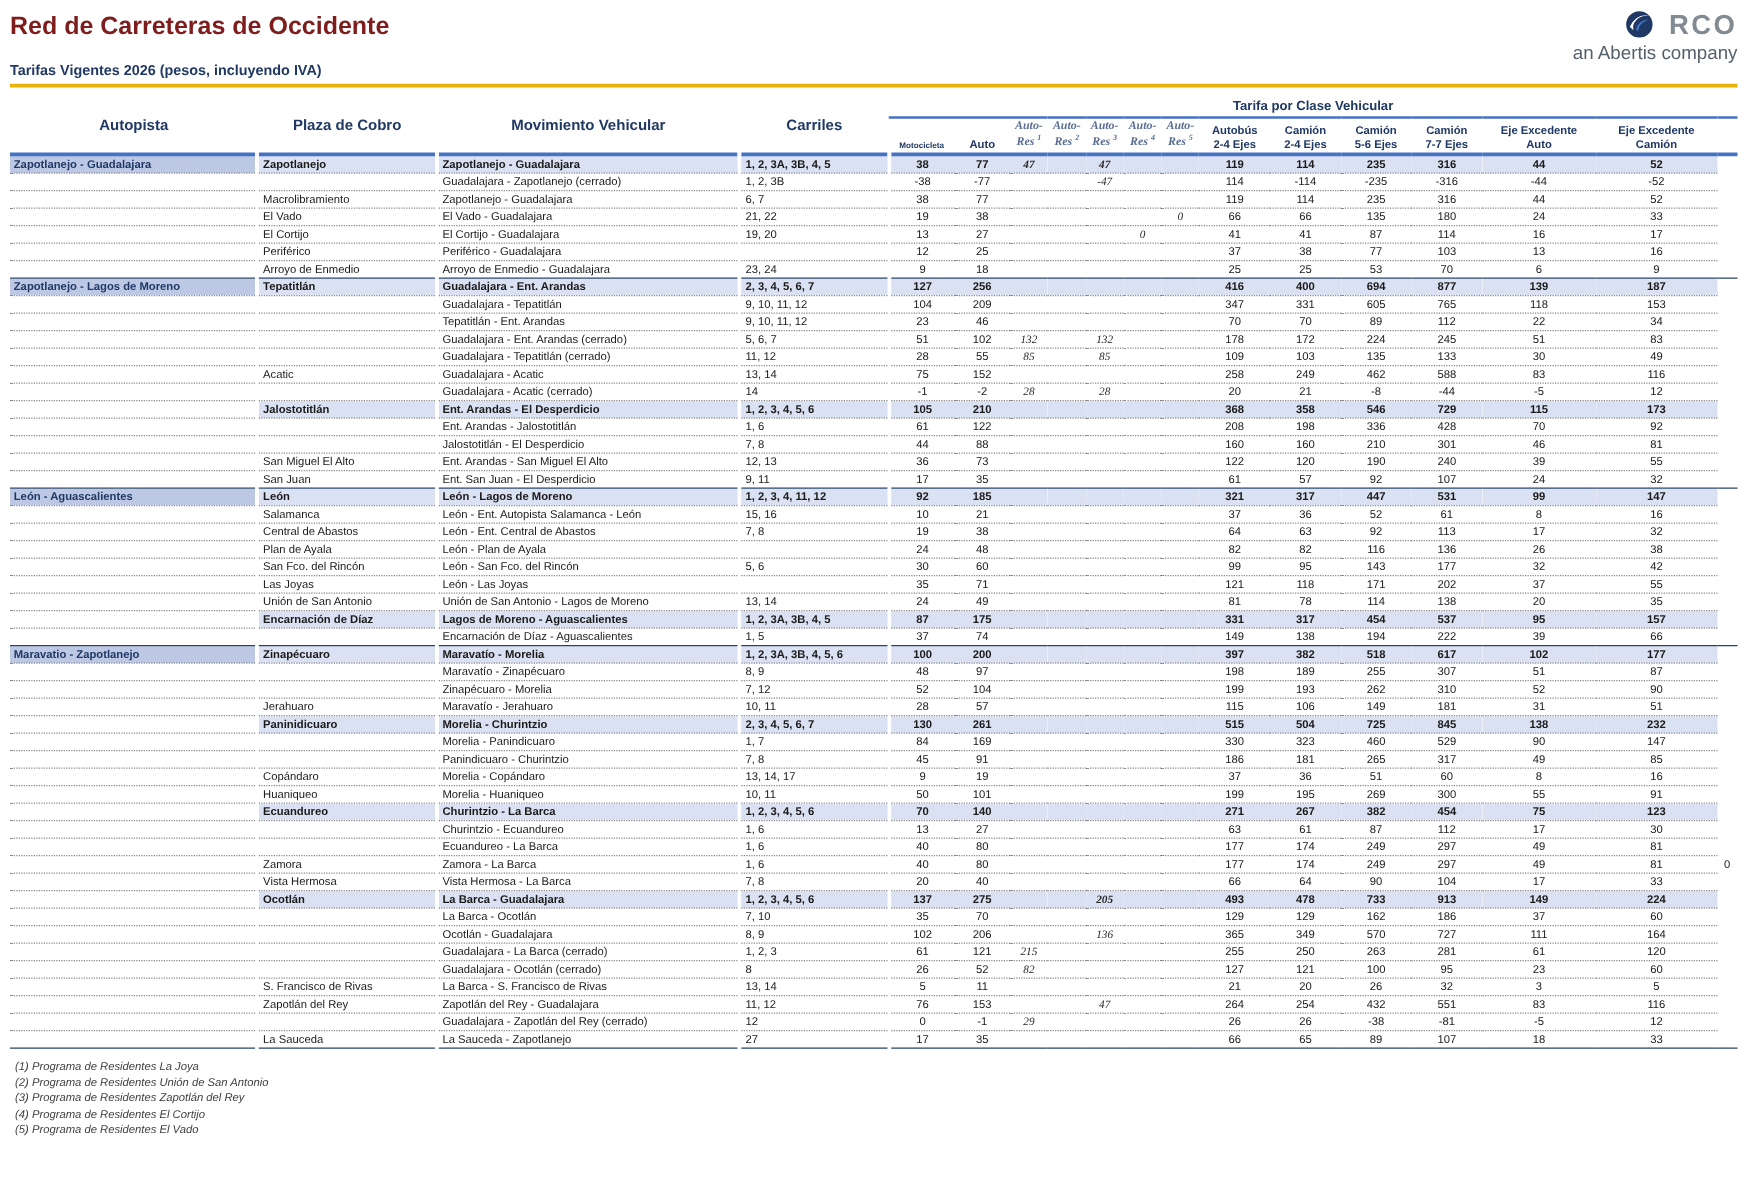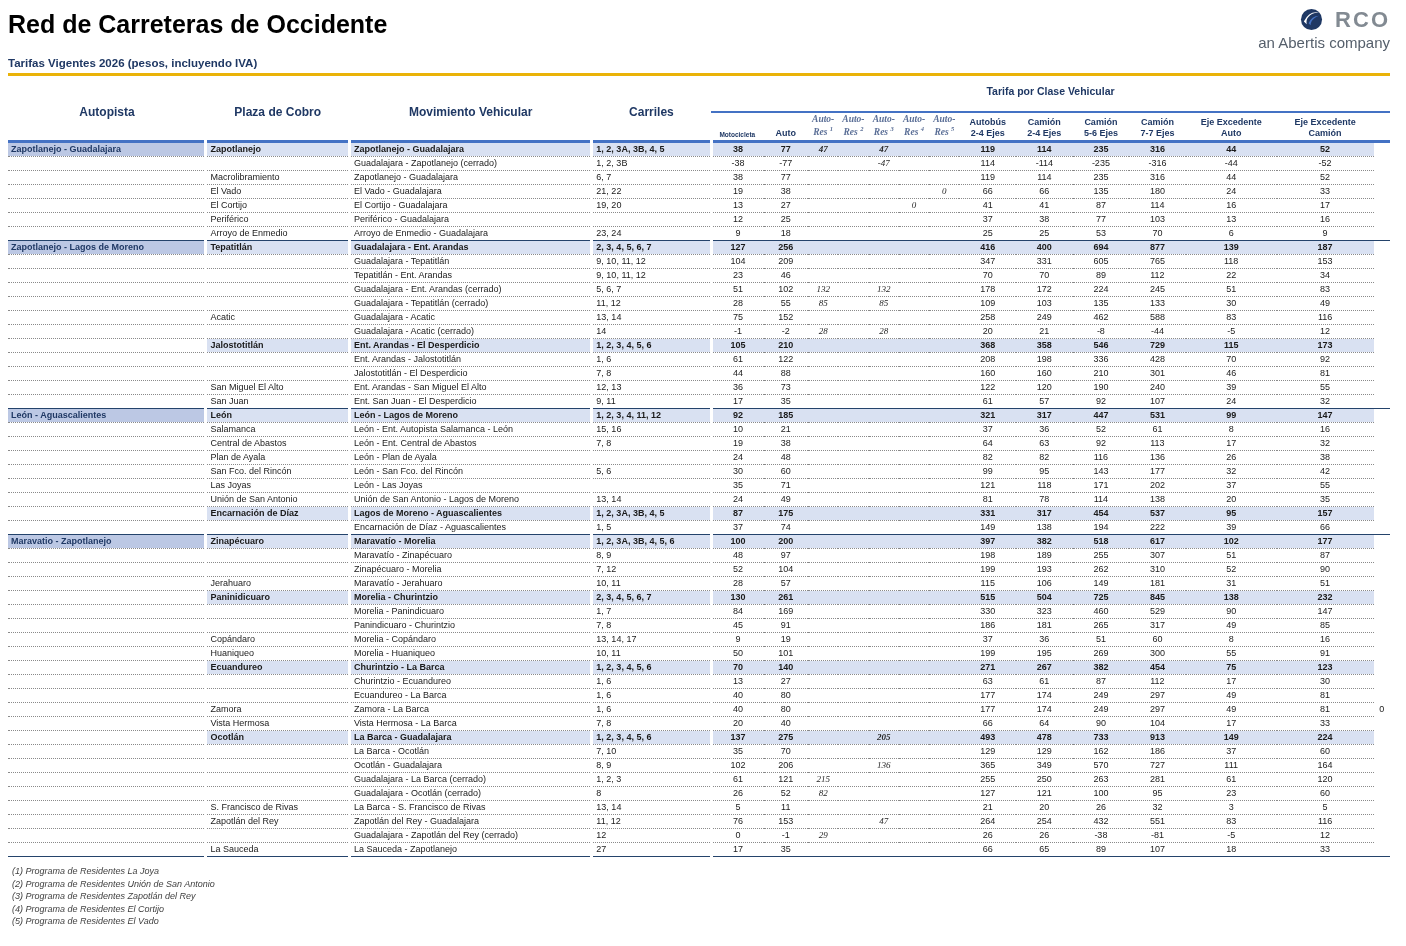--- a/index.html
+++ b/index.html
@@ -1,32 +1,32 @@
 <!DOCTYPE html>
 <html><head>
 <meta charset="utf-8">
 <style>
   * { margin:0; padding:0; box-sizing:border-box; }
   html,body { background:#ffffff; width:1406px; }
   body { font-family:"Liberation Sans", sans-serif; color:#1a1a1a; position:relative; padding:6px 10px 0 8px; }
 
   
   .page-head { position:relative; width:1382px; }
-  .title { color:#000000; font-size:25px; font-weight:bold; padding-top:4px; }
+  .title { color:#7f1d1d; font-size:20px; font-weight:bold; padding-top:4px; }
   .subtitle { color:#1F3864; font-size:11.5px; font-weight:bold; margin-top:18px; padding-bottom:4px; border-bottom:3px solid #eab308; }
   .logo { position:absolute; top:2px; right:0; text-align:right; }
   .logo-row { display:flex; align-items:center; justify-content:flex-end; gap:12px; }
   .logo-rco { color:#828A92; font-size:22px; font-weight:600; letter-spacing:2px; line-height:1; }
   .logo-tag { color:#555F6B; font-size:15px; margin-top:3px; }
 
   
   table { border-collapse:collapse; table-layout:fixed; width:1382px; margin-top:8px; font-size:9px; }
   thead th { color:#1F3864; font-weight:bold; vertical-align:bottom; padding:1px 2px; }
   th.left-h { font-size:12px; text-align:center; vertical-align:middle; }
-  th.span-h { font-size:10.5px; border-bottom:2px solid #4472C4; padding-bottom:14px; }
+  th.span-h { font-size:10.5px; border-bottom:2px solid #4472C4; padding-bottom:2px; }
   th.vh { font-size:9px; text-align:center; line-height:1.15; padding-bottom:2px; }
   th.vh.small { font-size:6.5px; }
   th.vh.res { color:#5A6E96; font-weight:bold; font-style:italic; font-family:"Liberation Serif", serif; font-size:9.5px; }
   th.vh.res sup { font-size:6.5px; }
   thead { border-bottom:3px solid #4472C4; }
 
   tbody td { height:13px; line-height:11px; padding:1px 3px; border-bottom:1px dotted #8a8a8a; overflow:hidden; white-space:nowrap; }
   td.a { border-right:3px solid #fff; color:#1F3864; }
   td.p, td.m, td.c { border-right:3px solid #fff; }
   td.num { text-align:center; padding:1px 1px; }

